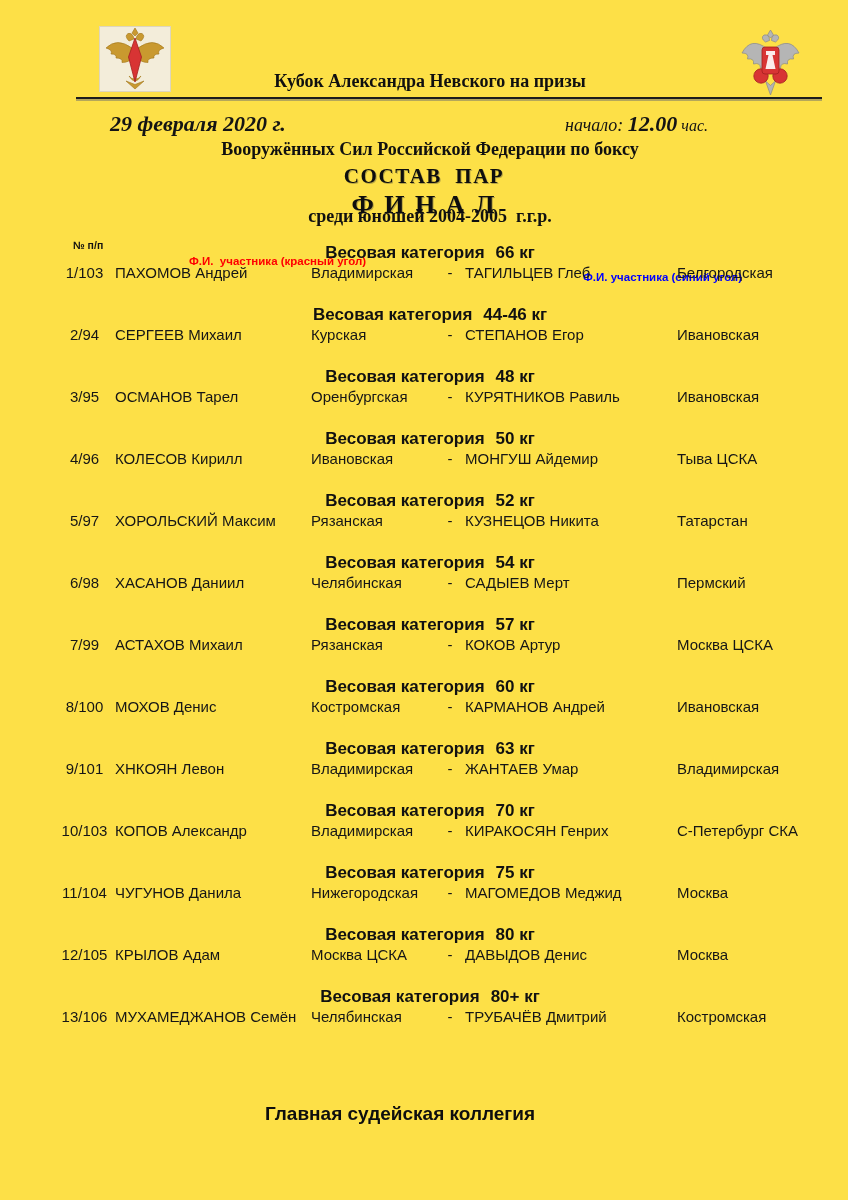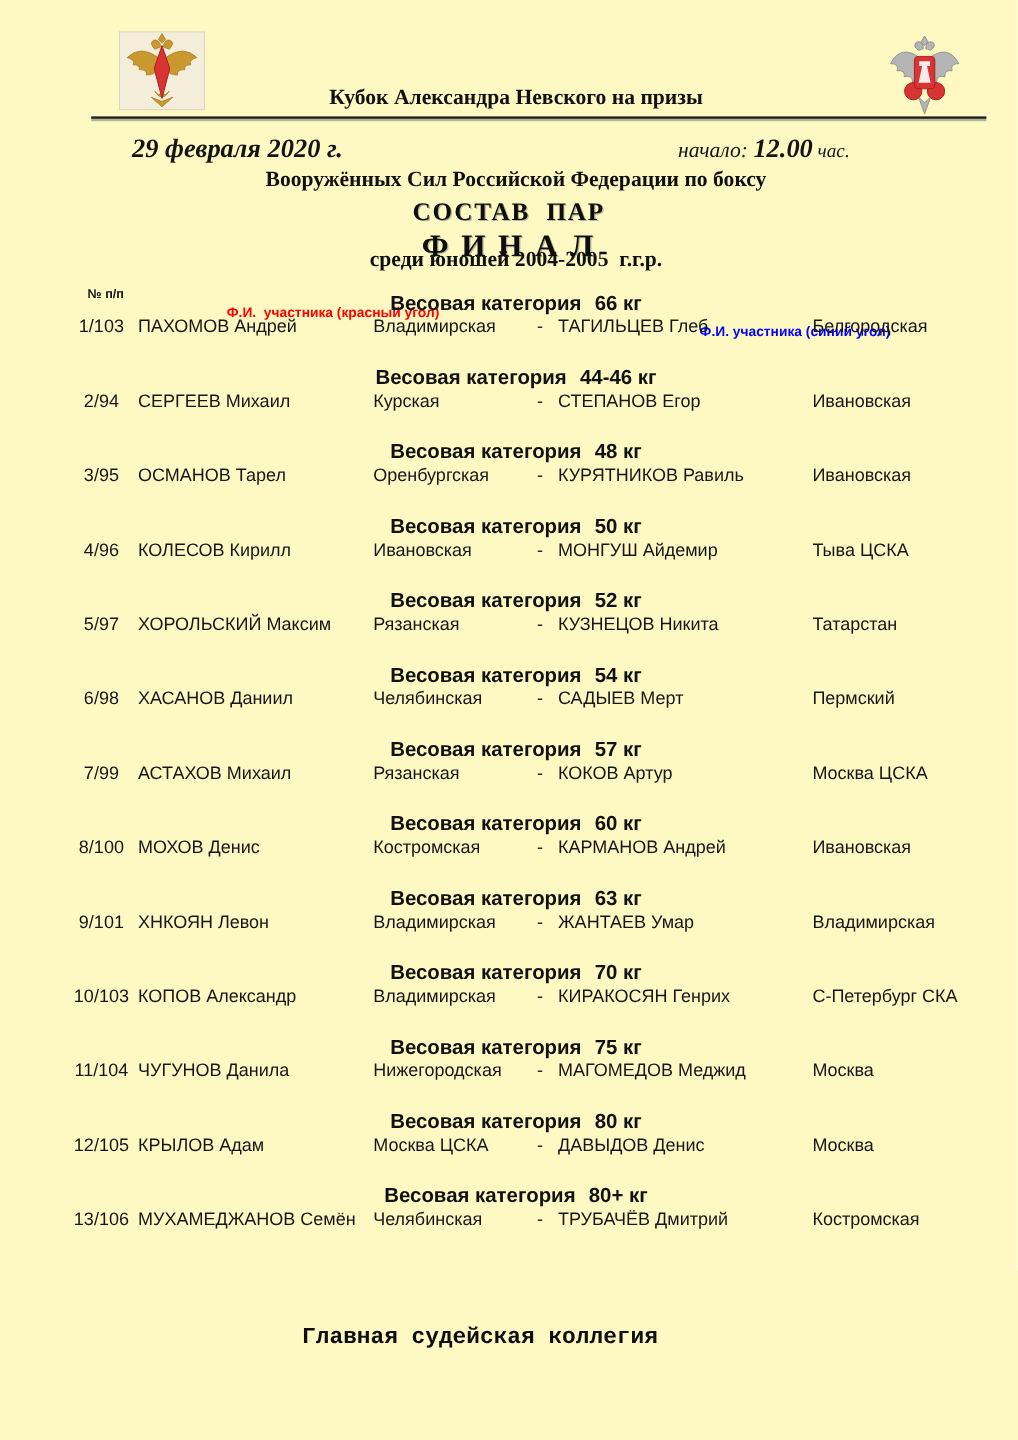--- a/index.html
+++ b/index.html
@@ -1,17 +1,17 @@
 <!DOCTYPE html>
 <html style="--red: #ff0000; --blue: #0000ff; --gold: #c9992f; --gold-dark: #a1761a; --silver: #b5b5b5; --silver-dark: #8a8a8a; --emblem-red: #d83434; --emblem-red-dark: #a32020; --emblem-bg: #f3edda;"><head>
 <meta charset="utf-8">
 <style>
   html,body { margin:0; padding:0; background:#ffffff; }
   .page {
-    position:relative; width:848px; height:1200px; background:#fef9c3;
+    position:relative; width:848px; height:1200px; background:#fde047;
     font-family:"Liberation Sans", sans-serif; color:#141414; overflow:hidden;
   }
 
   
   .logo-left { position:absolute; left:99px; top:26px; width:72px; height:66px; }
   .logo-right { position:absolute; left:739px; top:29px; width:63px; height:68px; }
   .doc-title {
     position:absolute; top:25px; left:120px; width:620px; text-align:center;
     font-family:"Liberation Serif", serif; font-weight:bold; font-size:18px;
     line-height:22.5px; white-space:pre; color:#101010;
@@ -62,21 +62,21 @@
   .bout-row { position:relative; height:20px; line-height:20px; font-size:15px; color:#161616; }
   .c-num     { position:absolute; left:56px; width:57px; text-align:center; }
   .c-rname   { position:absolute; left:115px; }
   .c-rregion { position:absolute; left:311px; }
   .c-dash    { position:absolute; left:440px; width:20px; text-align:center; }
   .c-bname   { position:absolute; left:465px; }
   .c-bregion { position:absolute; left:677px; }
 
   .footer {
     position:absolute; top:1102px; left:0; width:800px; text-align:center;
-    font-family:Liberation Mono, monospace; font-weight:bold; font-size:19px; line-height:24px; color:#0e0e0e;
+    font-family:Liberation Sans, sans-serif; font-weight:bold; font-size:19px; line-height:24px; color:#0e0e0e;
   }
 </style>
 </head>
 <body>
 
 <div class="page">
 
   <div class="logo-left">
     <svg viewBox="0 0 72 66" width="72" height="66" aria-hidden="true">
       <rect x="0.5" y="0.5" width="71" height="65" style="fill:var(--emblem-bg,#f3edda);stroke:#ddd5bd"></rect>

